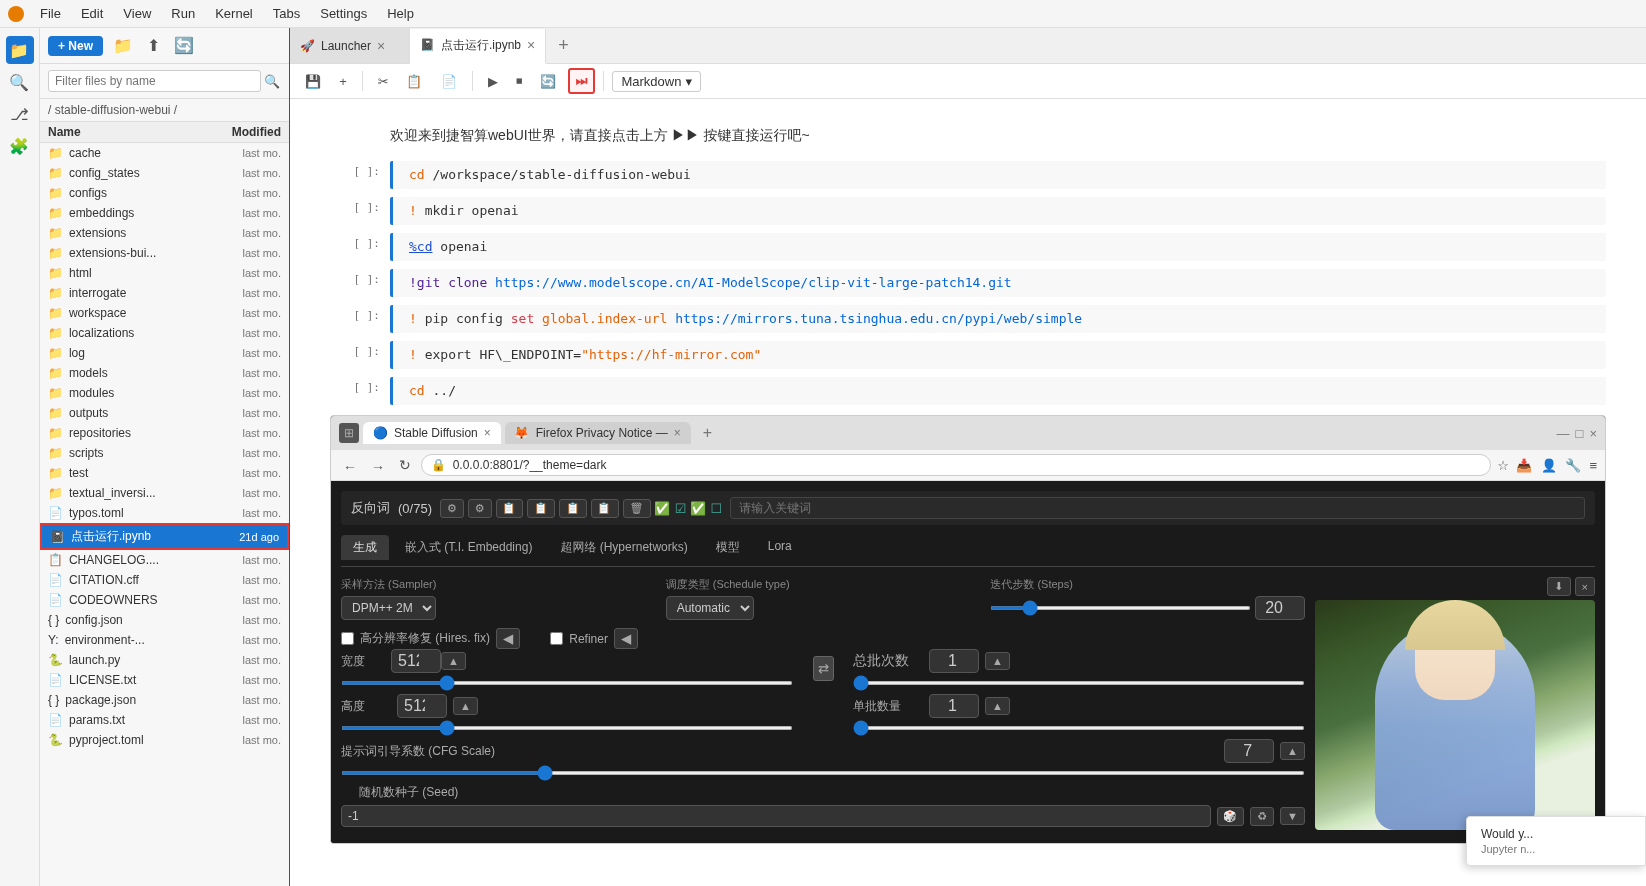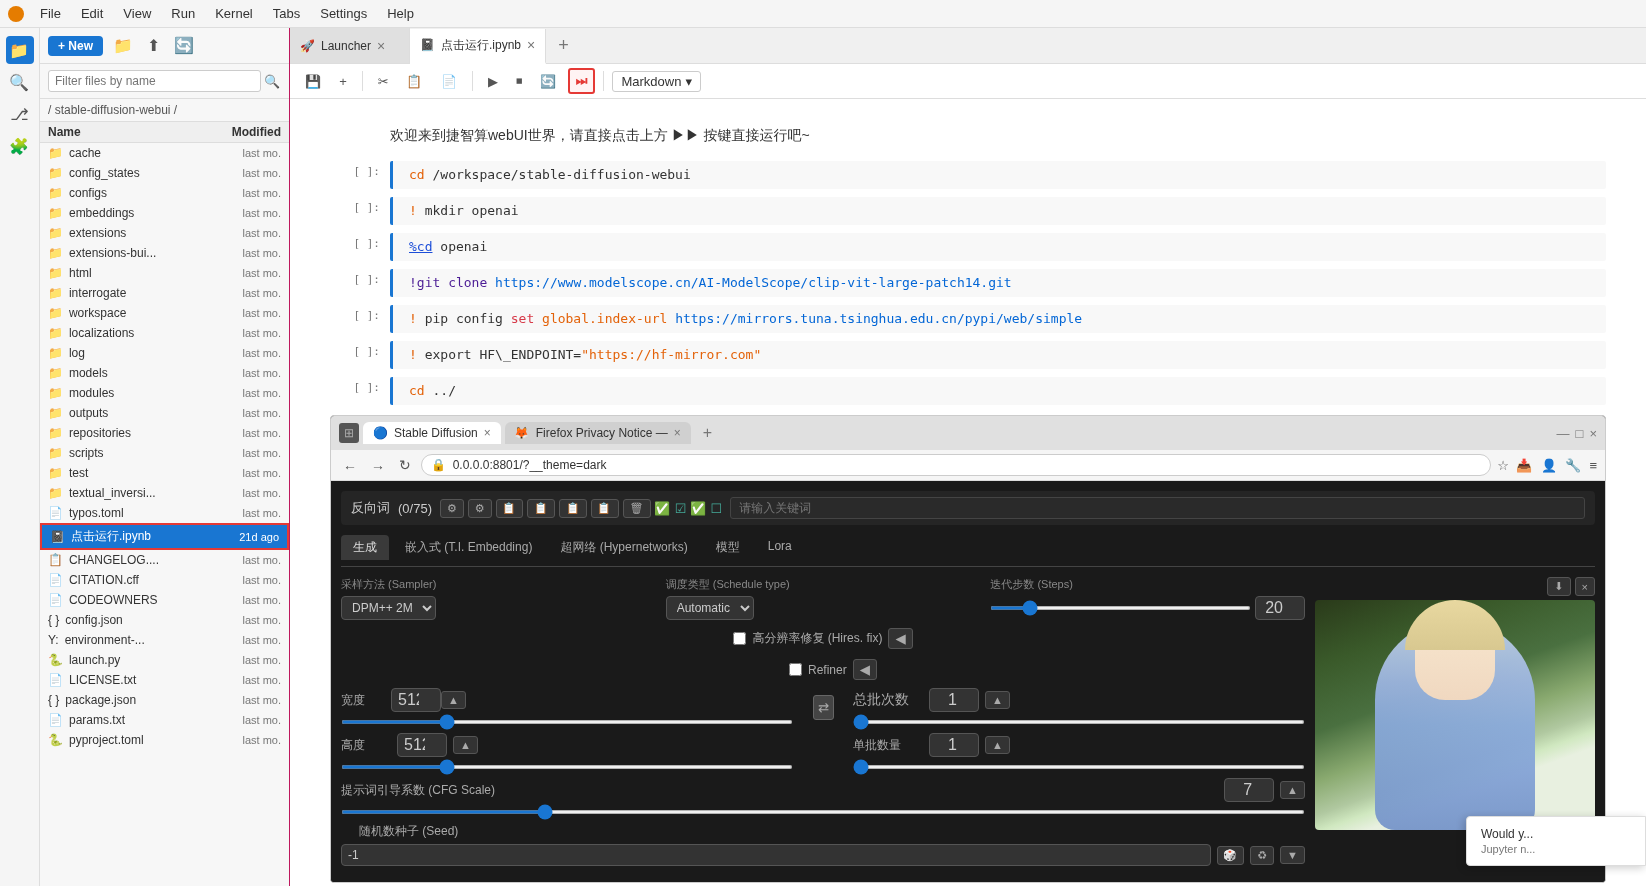--- a/index.html
+++ b/index.html
@@ -478,21 +478,21 @@
                   </div>
                   <div class="sd-control-group">
                     <div class="sd-control-label">迭代步数 (Steps)</div>
                     <div style="display:flex; align-items:center; gap:4px;">
                       <input type="range" class="sd-slider" min="1" max="150" value="20" style="width: 120px;">
                       <input type="number" class="sd-number-input" value="20" style="">
                     </div>
                   </div>
                 </div>
 
-                <div style="display:flex; gap:10px; margin-bottom:8px; align-items:center;flex-direction:column;">
+                <div style="display:flex; gap:10px; align-items:center;">
                   <div style="display:flex; align-items:center; gap:6px;">
                     <input type="checkbox" style="">
                     <span style="font-size:12px; color:#aaa;">高分辨率修复 (Hires. fix)</span>
                     <button style="background:#333; border:1px solid #555; color:#aaa; padding:2px 6px; border-radius:3px; cursor:pointer;">◀</button>
                   </div>
                   <div style="display:flex; align-items:center; gap:6px; margin-left:20px;">
                     <input type="checkbox" style="">
                     <span style="font-size:12px; color:#aaa;">Refiner</span>
                     <button style="background:#333; border:1px solid #555; color:#aaa; padding:2px 6px; border-radius:3px; cursor:pointer;">◀</button>
                   </div>

